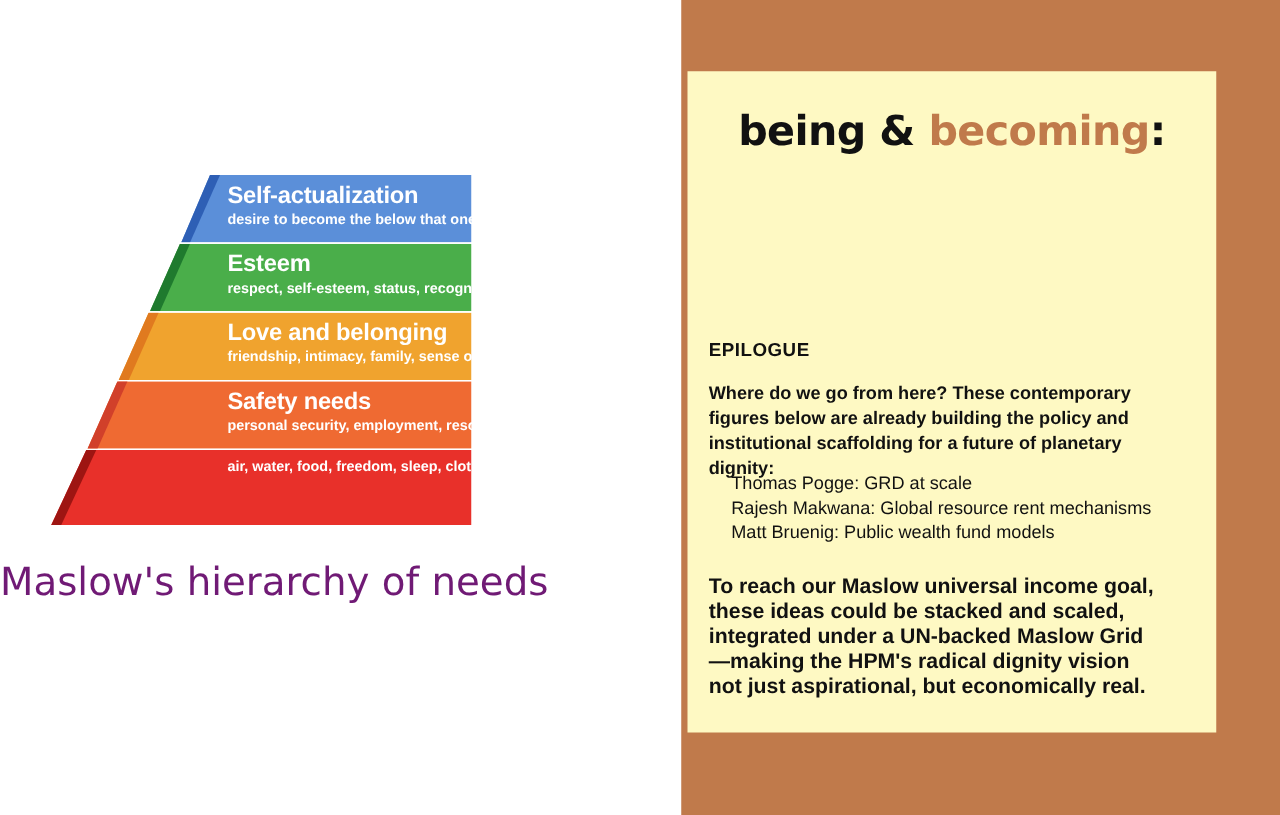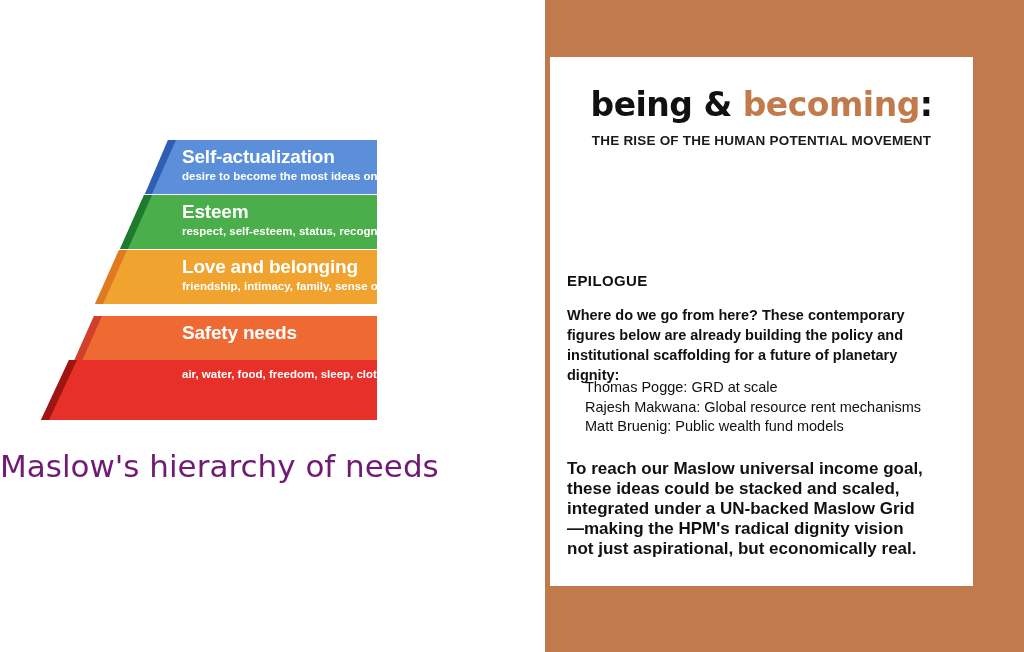--- a/index.html
+++ b/index.html
@@ -60,21 +60,21 @@
     font-weight: bold;
     line-height: 14px;
     white-space: nowrap;
     margin-top: 1px;
   }
 
   
   #tier-0 { top: 0px;   height: 54px; }
   #tier-1 { top: 55px;  height: 54px; }
   #tier-2 { top: 110px; height: 54px; }
-  #tier-3 { top: 176px; height: 54px; }
+  #tier-3 { top: 165px; height: 54px; }
   #tier-4 { top: 220px; height: 60px; }
 
   .tier .shape {
     position: absolute;
     inset: 0;
   }
 
   #left-caption {
     position: absolute;
     left: 0;
@@ -95,21 +95,21 @@
     height: 652px;
     background: #c07a4b;
   }
 
   #page-card {
     position: absolute;
     left: 5px;
     top: 57px;
     width: 423px;
     height: 529px;
-    background: #ffffff;
+    background: #fef9c3;
   }
 
   #book-title {
     position: absolute;
     left: 0;
     top: 28px;
     width: 423px;
     text-align: center;
     font-family: "DejaVu Sans", sans-serif;
     font-size: 33px;
@@ -189,21 +189,21 @@
 
   <div id="pyramid-wrap">
 
     <div class="tier" id="tier-0">
       <svg class="shape" viewBox="0 0 545 54" preserveAspectRatio="none">
         <polygon points="168,0 377,0 377,54 145,54" fill="#5b8fd9"></polygon>
         <polygon points="168,0 176,0 152,54 145,54" fill="#2e5fb5"></polygon>
       </svg>
       <div class="tier-inner" style="left:182px;">
         <div class="tier-title">Self-actualization</div>
-        <div class="tier-sub">desire to become the most ideas one can be</div>
+        <div class="tier-sub">desire to become the below that one can be</div>
       </div>
     </div>
 
     <div class="tier" id="tier-1">
       <svg class="shape" viewBox="0 0 545 54" preserveAspectRatio="none">
         <polygon points="144,0 377,0 377,54 120,54" fill="#4aae4a"></polygon>
         <polygon points="144,0 152,0 128,54 120,54" fill="#1f7a2e"></polygon>
       </svg>
       <div class="tier-inner" style="left:182px;">
         <div class="tier-title">Esteem</div>
@@ -222,20 +222,21 @@
       </div>
     </div>
 
     <div class="tier" id="tier-3">
       <svg class="shape" viewBox="0 0 545 54" preserveAspectRatio="none">
         <polygon points="94,0 377,0 377,54 70,54" fill="#ef6a32"></polygon>
         <polygon points="94,0 102,0 78,54 70,54" fill="#d1402a"></polygon>
       </svg>
       <div class="tier-inner" style="left:182px;">
         <div class="tier-title">Safety needs</div>
+        <div class="tier-sub">personal security, employment, resources, health, property</div>
       </div>
     </div>
 
     <div class="tier" id="tier-4">
       <svg class="shape" viewBox="0 0 545 60" preserveAspectRatio="none">
         <polygon points="69,0 377,0 377,60 41,60" fill="#e8302a"></polygon>
         <polygon points="69,0 77,0 49,60 41,60" fill="#9e1512"></polygon>
       </svg>
       <div class="tier-inner" style="left:182px;">
         <div class="tier-sub">air, water, food, freedom, sleep, clothing, reproduction</div>
@@ -247,21 +248,20 @@
   <div id="left-caption">Maslow's hierarchy of needs</div>
 </div>
 
 <div id="right-panel">
   <div id="page-card">
 
     <div id="book-title">
       <span>being &amp; </span><span class="accent">becoming</span><span>:</span>
     </div>
 
-    <div id="book-subtitle">THE RISE OF THE HUMAN POTENTIAL MOVEMENT</div>
 
     <div id="epilogue-head">EPILOGUE</div>
 
     <div id="epilogue-intro">Where do we go from here? These contemporary figures below are already building the policy and institutional scaffolding for a future of planetary dignity:</div>
 
     <ul id="figures-list">
       <li>Thomas Pogge: GRD at scale</li>
       <li>Rajesh Makwana: Global resource rent mechanisms</li>
       <li>Matt Bruenig: Public wealth fund models</li>
     </ul>

